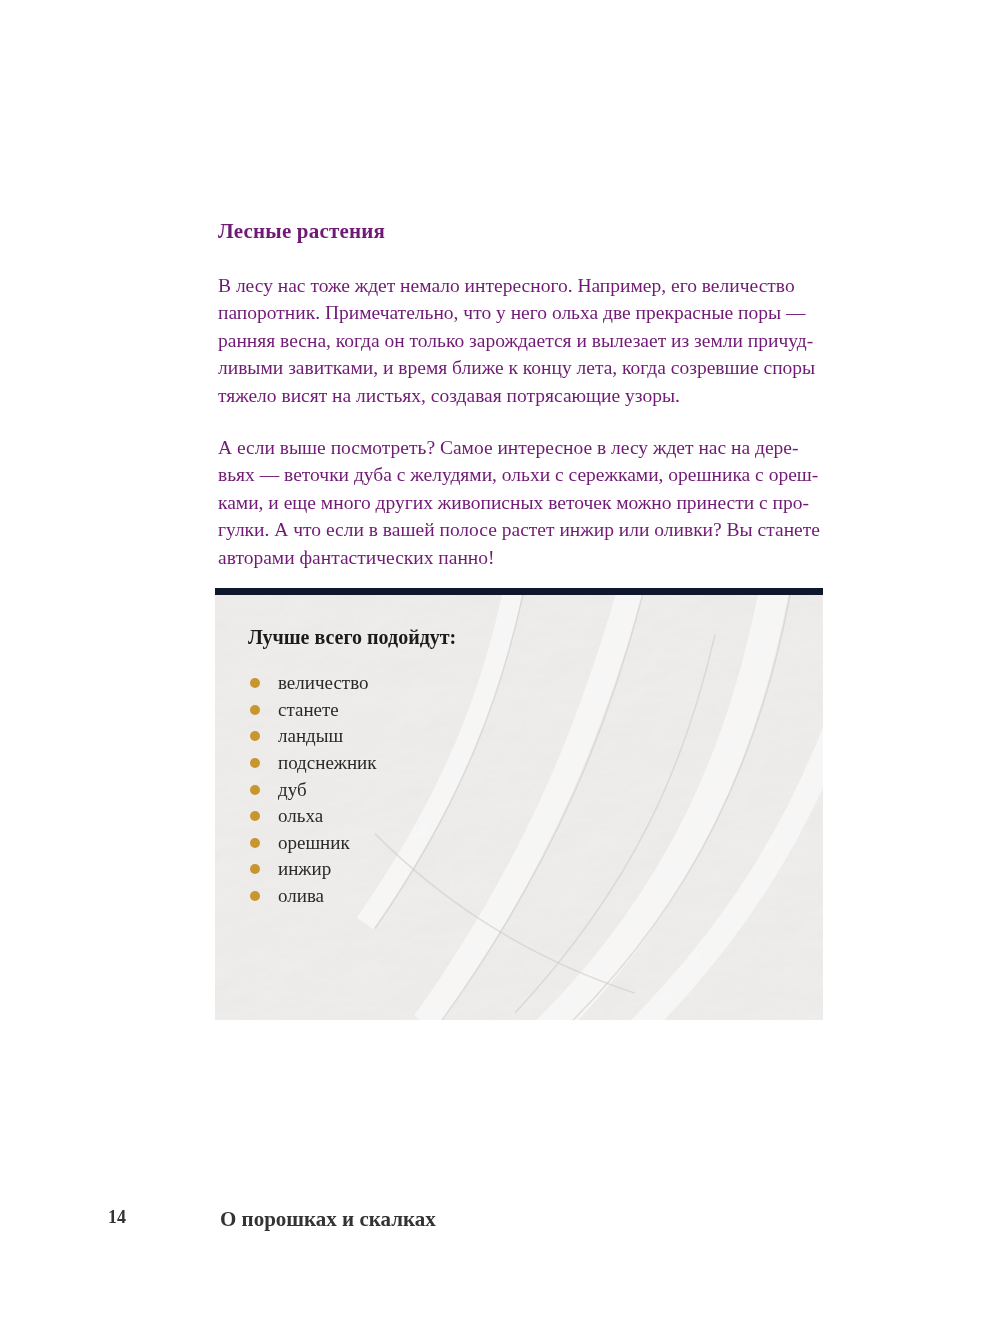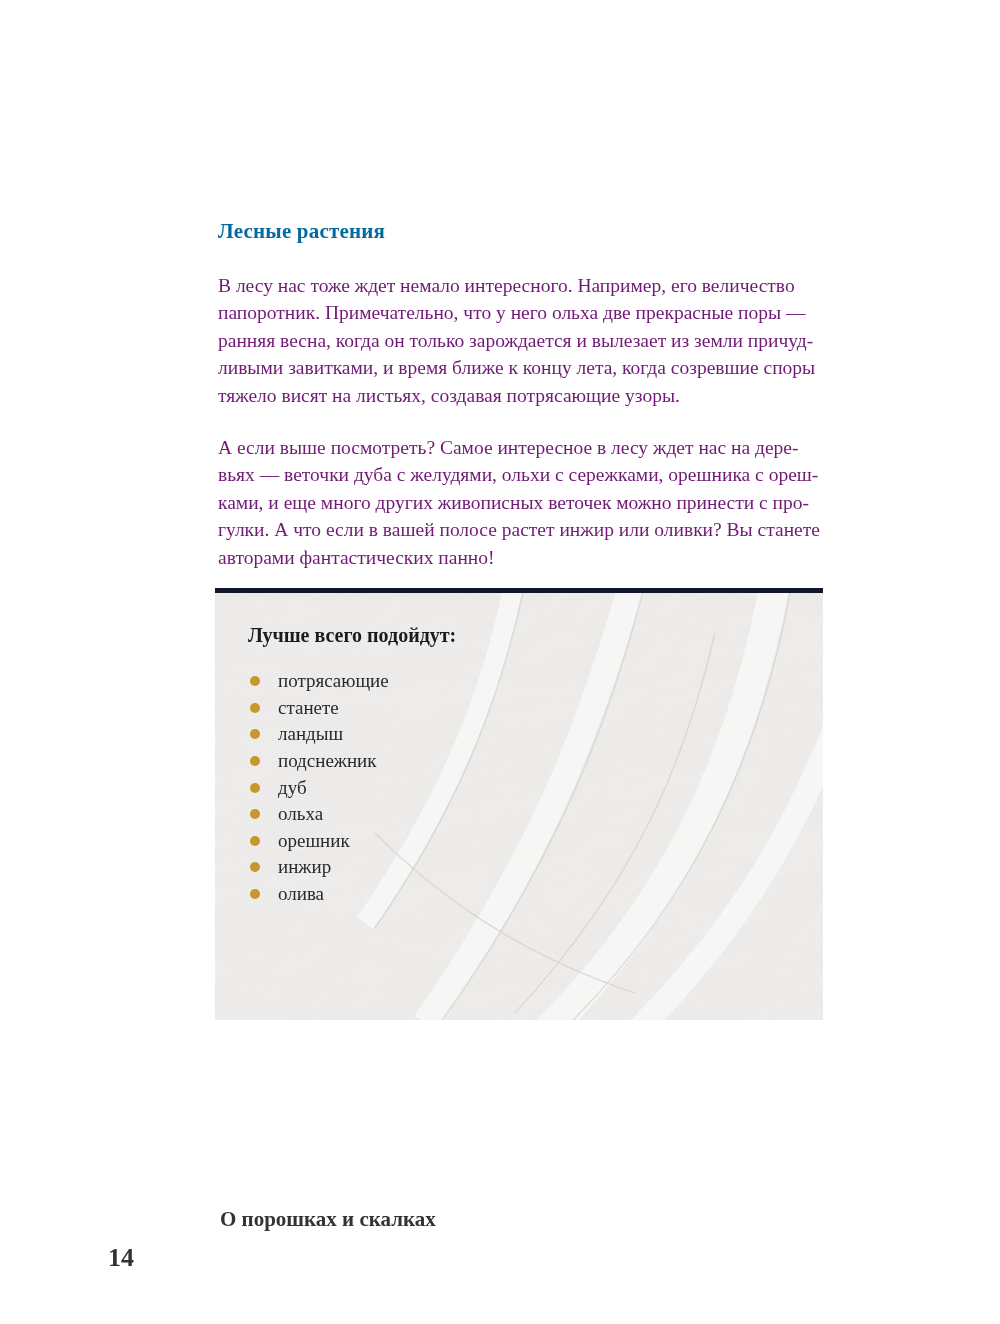--- a/index.html
+++ b/index.html
@@ -12,41 +12,41 @@
     font-family: "Liberation Serif", "DejaVu Serif", serif;
     color: #232323;
     overflow: hidden;
   }
   .section-heading {
     position: absolute;
     left: 218px;
     top: 219px;
     font-size: 21px;
     font-weight: bold;
-    color: #0369a1;
+    color: #701a75;
     letter-spacing: 0.2px;
   }
   .paragraph {
     position: absolute;
     left: 218px;
     width: 620px;
     font-size: 19.5px;
     line-height: 27.4px;
     color: #701a75;
   }
   .para1 { top: 272px; }
   .para2 { top: 434px; }
   .paragraph .line { white-space: nowrap; }
   .info-box {
     position: absolute;
     left: 215px;
     top: 588px;
     width: 608px;
     height: 432px;
-    border-top: 5px solid #0f172a;
+    border-top: 7px solid #0f172a;
     background: #e9e7e4;
   }
   .texture {
     position: absolute;
     left: 0; top: 0;
     width: 100%; height: 100%;
     display: block;
   }
   .box-content {
     position: absolute;
@@ -90,22 +90,21 @@
     left: 0;
     top: 1207px;
     width: 1000px;
     font-weight: bold;
     color: #333333;
   }
   .page-num {
     position: absolute;
     left: 108px;
     top: 0;
-    font-size: 26px;
-    margin-top: 36px;
+    font-size: 18px;
   }
   .chapter {
     position: absolute;
     left: 180px;
     top: 0;
     font-size: 21px;
     margin-left: 40px;
   }
 </style>
 </head>
@@ -156,21 +155,21 @@
         <path d="M500,40 C470,170 420,290 300,420"></path>
         <path d="M160,240 C220,300 300,360 420,400"></path>
       </g>
     </svg>
 
     <div class="box-content">
       <h3 class="box-title">Лучше всего подойдут:</h3>
       <ul class="plant-list">
         <li>
             <span class="bullet"></span>
-            <span>потрясающие</span>
+            <span>величество</span>
           </li>
         <li>
             <span class="bullet"></span>
             <span>станете</span>
           </li>
         <li>
             <span class="bullet"></span>
             <span>ландыш</span>
           </li>
         <li>

